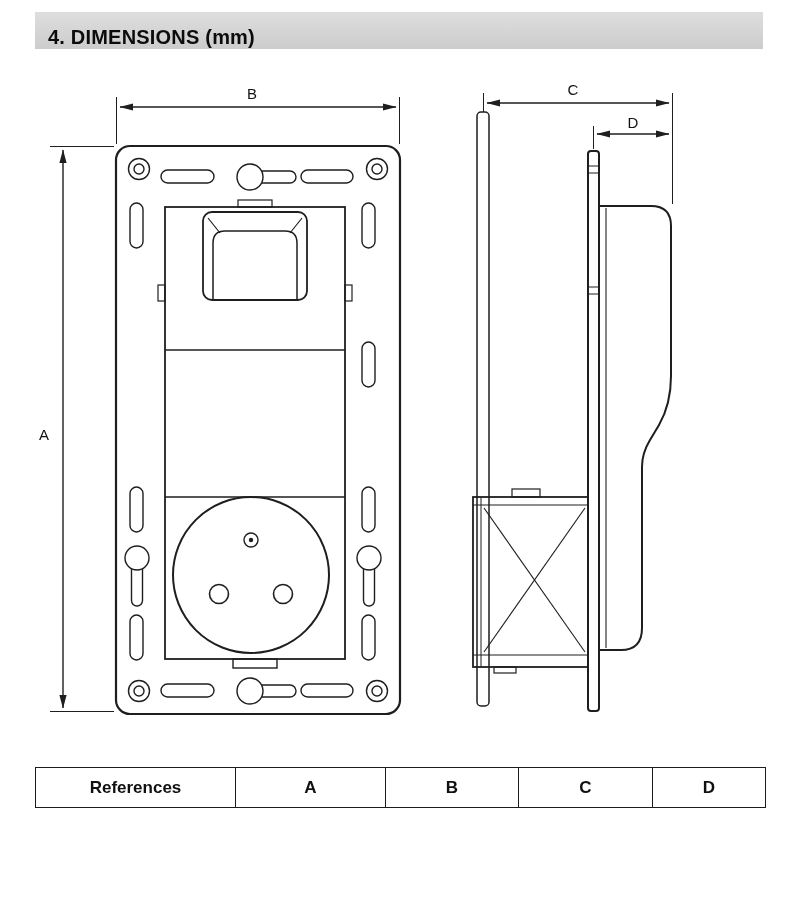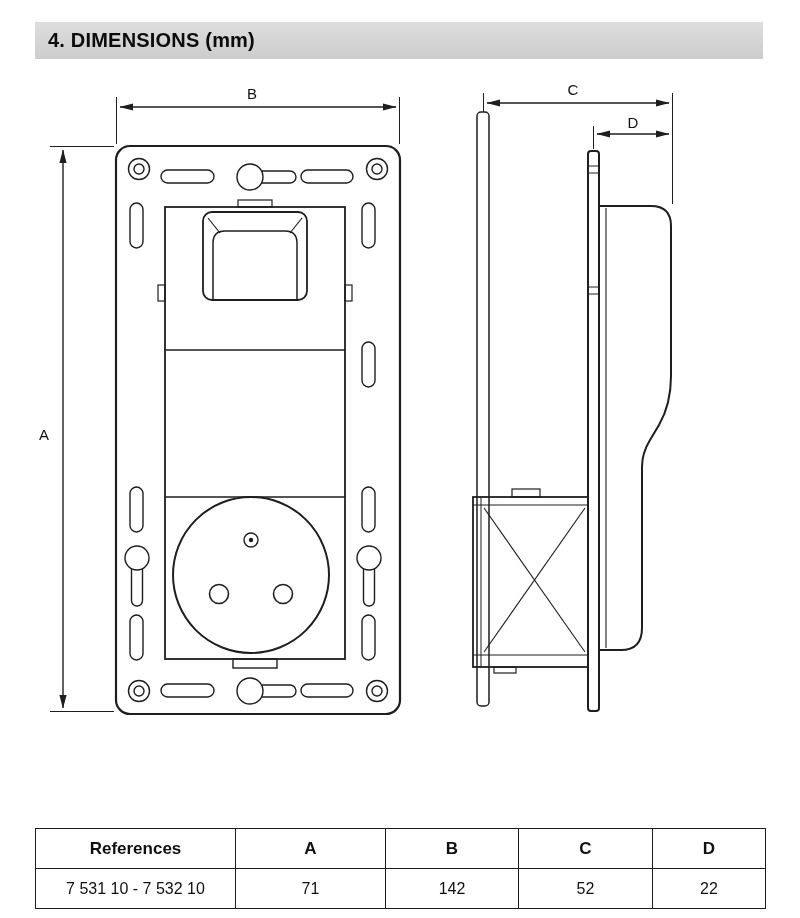--- a/index.html
+++ b/index.html
@@ -2,33 +2,33 @@
 <html><head>
 <meta charset="utf-8">
 <style>
   * { margin:0; padding:0; box-sizing:border-box; }
   html, body { background:#ffffff; }
   body {
     width:800px; height:918px; position:relative; overflow:hidden;
     font-family:"Liberation Sans", sans-serif; color:#101010;
   }
   .title-bar {
-    position:absolute; left:35px; top:22px; width:728px; height:37px;
+    position:absolute; left:35px; top:12px; width:728px; height:37px;
     background:linear-gradient(180deg,#dedede 0%,#cccccc 100%);
-    display:flex; align-items:center;
+    display:flex; align-items:flex-end;
   }
   .title-text {
     font-size:20px; font-weight:700; color:#0c0c0c;
     padding-left:13px; letter-spacing:.2px;
   }
   .drawing { position:absolute; left:0; top:55px; }
   svg text { font-family:"Liberation Sans", sans-serif; font-size:15px; fill:#111; }
   .ln { stroke:#1e1e1e; fill:none; }
   .dim-table {
-    position:absolute; left:35px; top:828px; width:730px;
+    position:absolute; left:35px; top:767px; width:730px;
     border-collapse:collapse; table-layout:fixed;
   }
   .dim-table th, .dim-table td {
     border:1.6px solid #1c1c1c; text-align:center; vertical-align:middle;
     height:40px; background:#ffffff; color:#101010;
   }
   .dim-table th { font-size:17px; font-weight:700; }
   .dim-table td { font-size:16px; font-weight:400; }
 </style>
 </head>
@@ -182,21 +182,14 @@
   <thead>
     <tr>
       <th>References</th>
       <th>A</th>
       <th>B</th>
       <th>C</th>
       <th>D</th>
     </tr>
   </thead>
   <tbody>
-    <tr>
-      <td>7 531 10 - 7 532 10</td>
-      <td>71</td>
-      <td>142</td>
-      <td>52</td>
-      <td>22</td>
-    </tr>
   </tbody>
 </table>
 
 </body></html>

